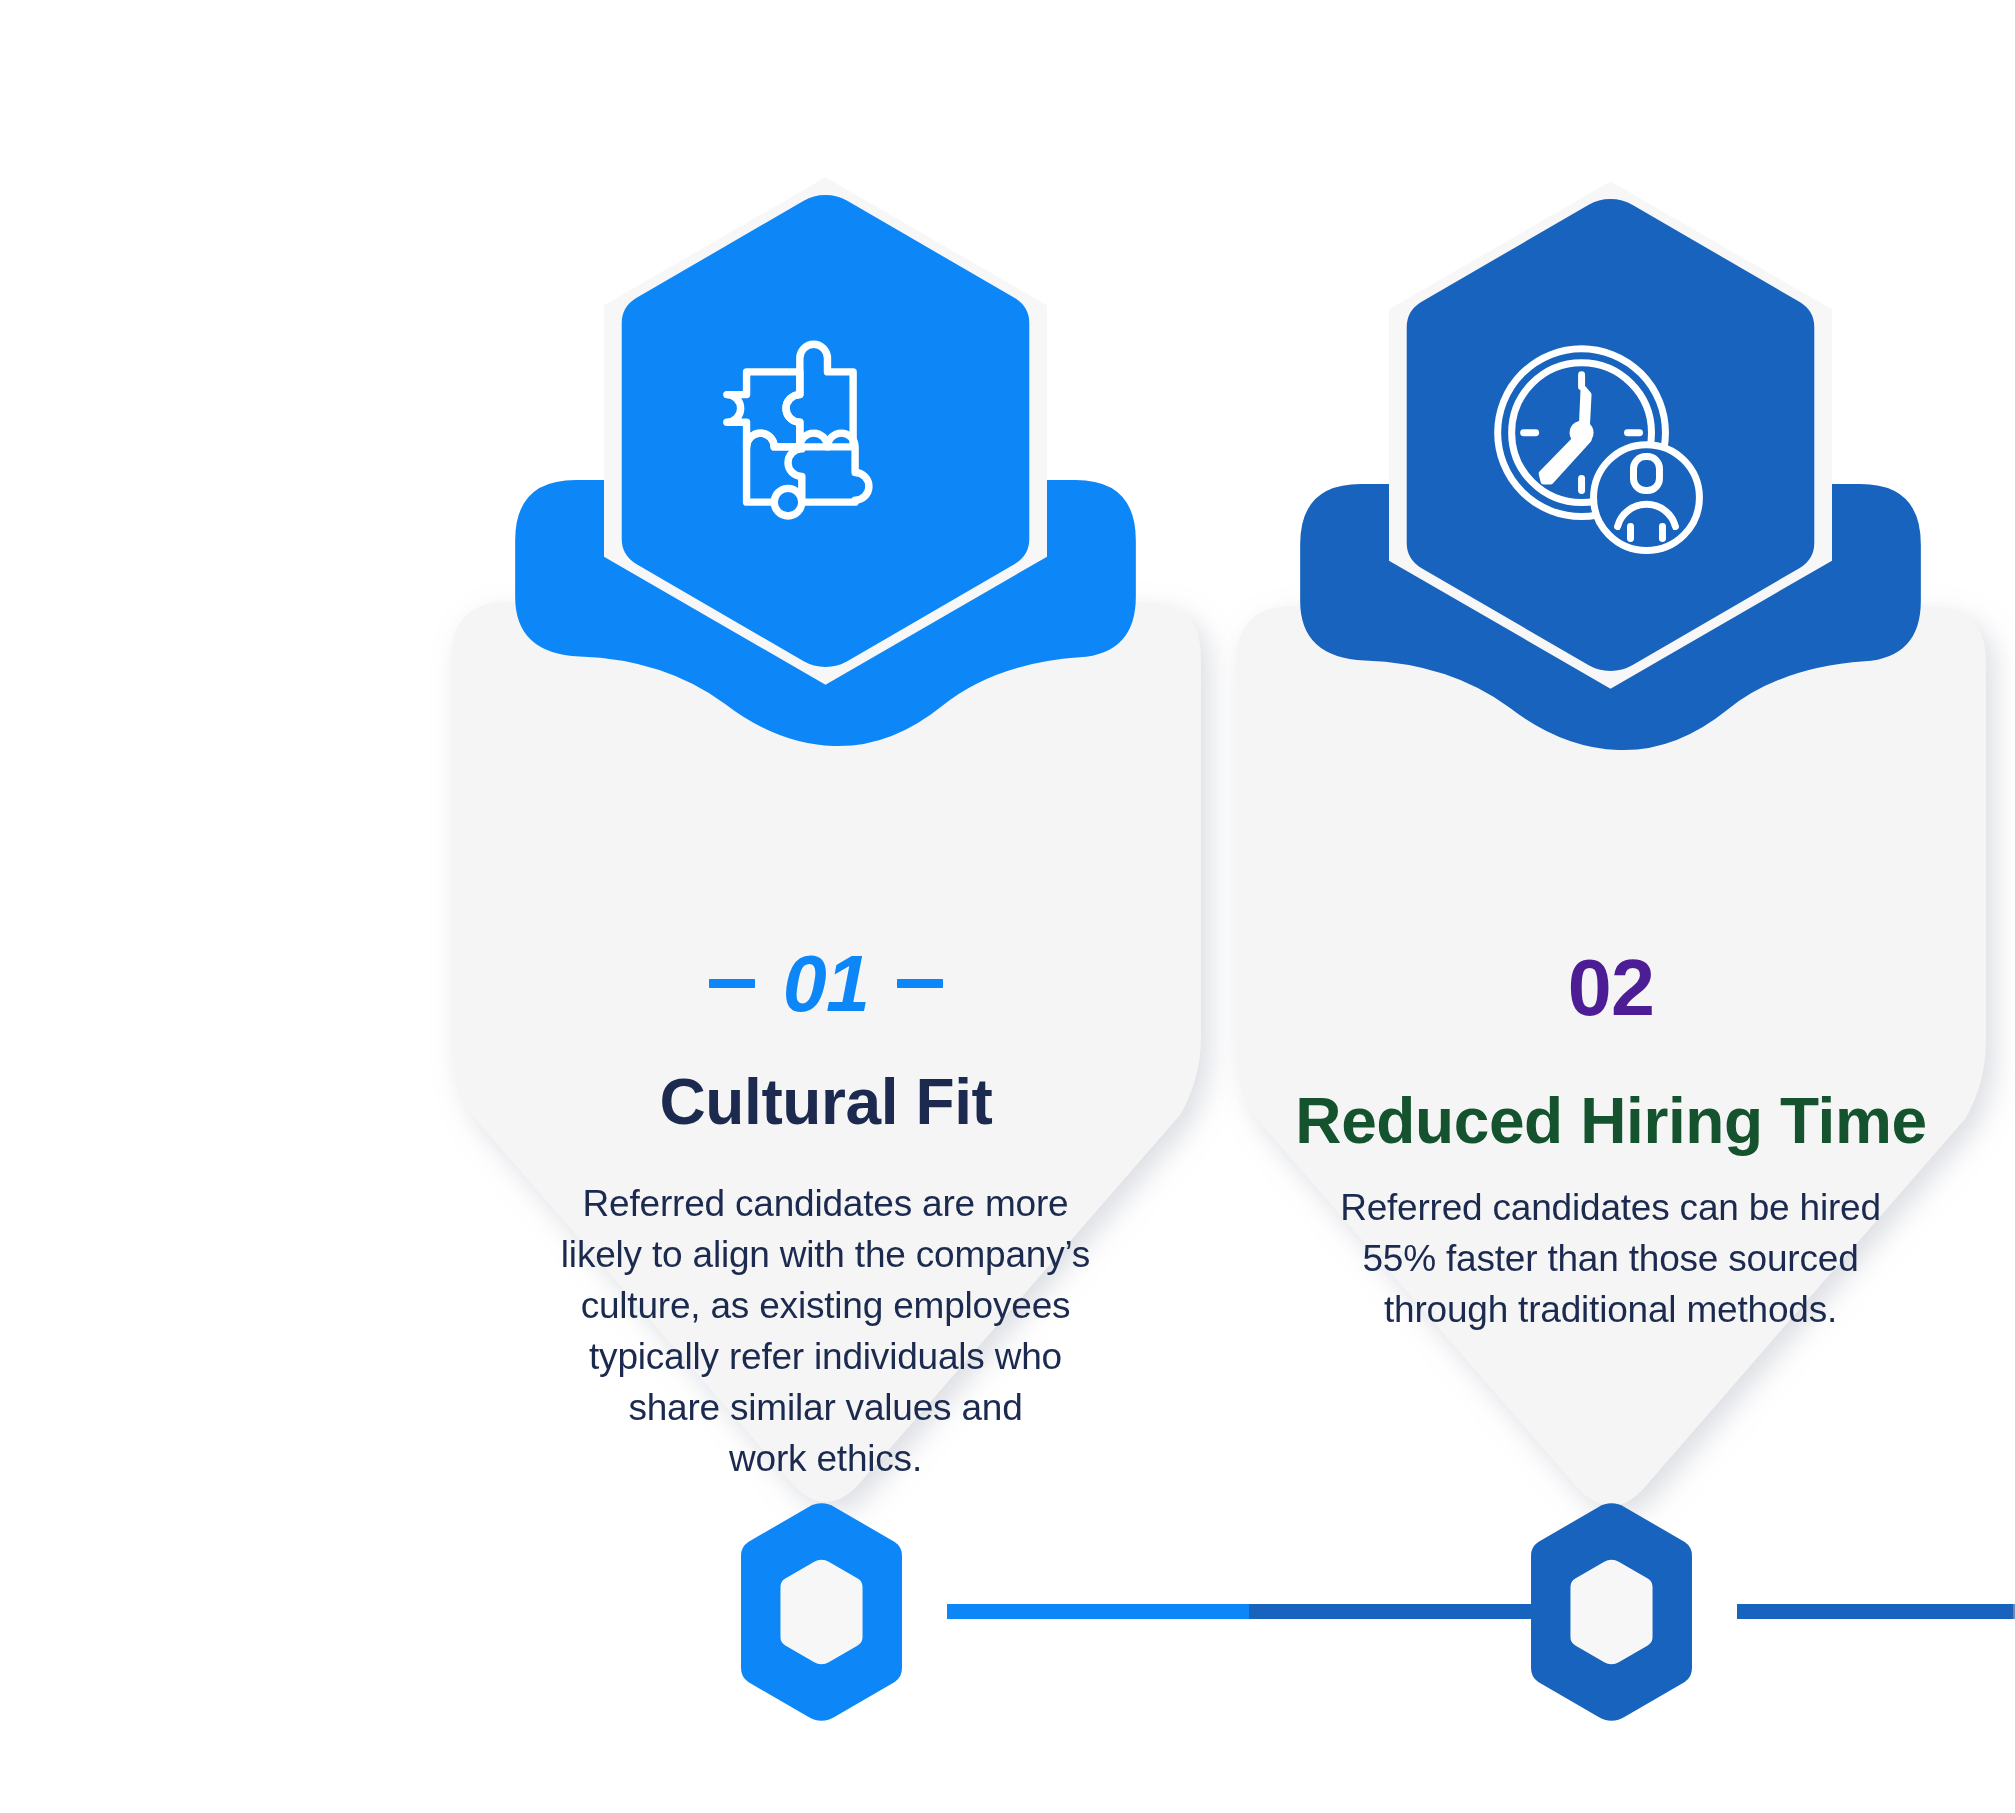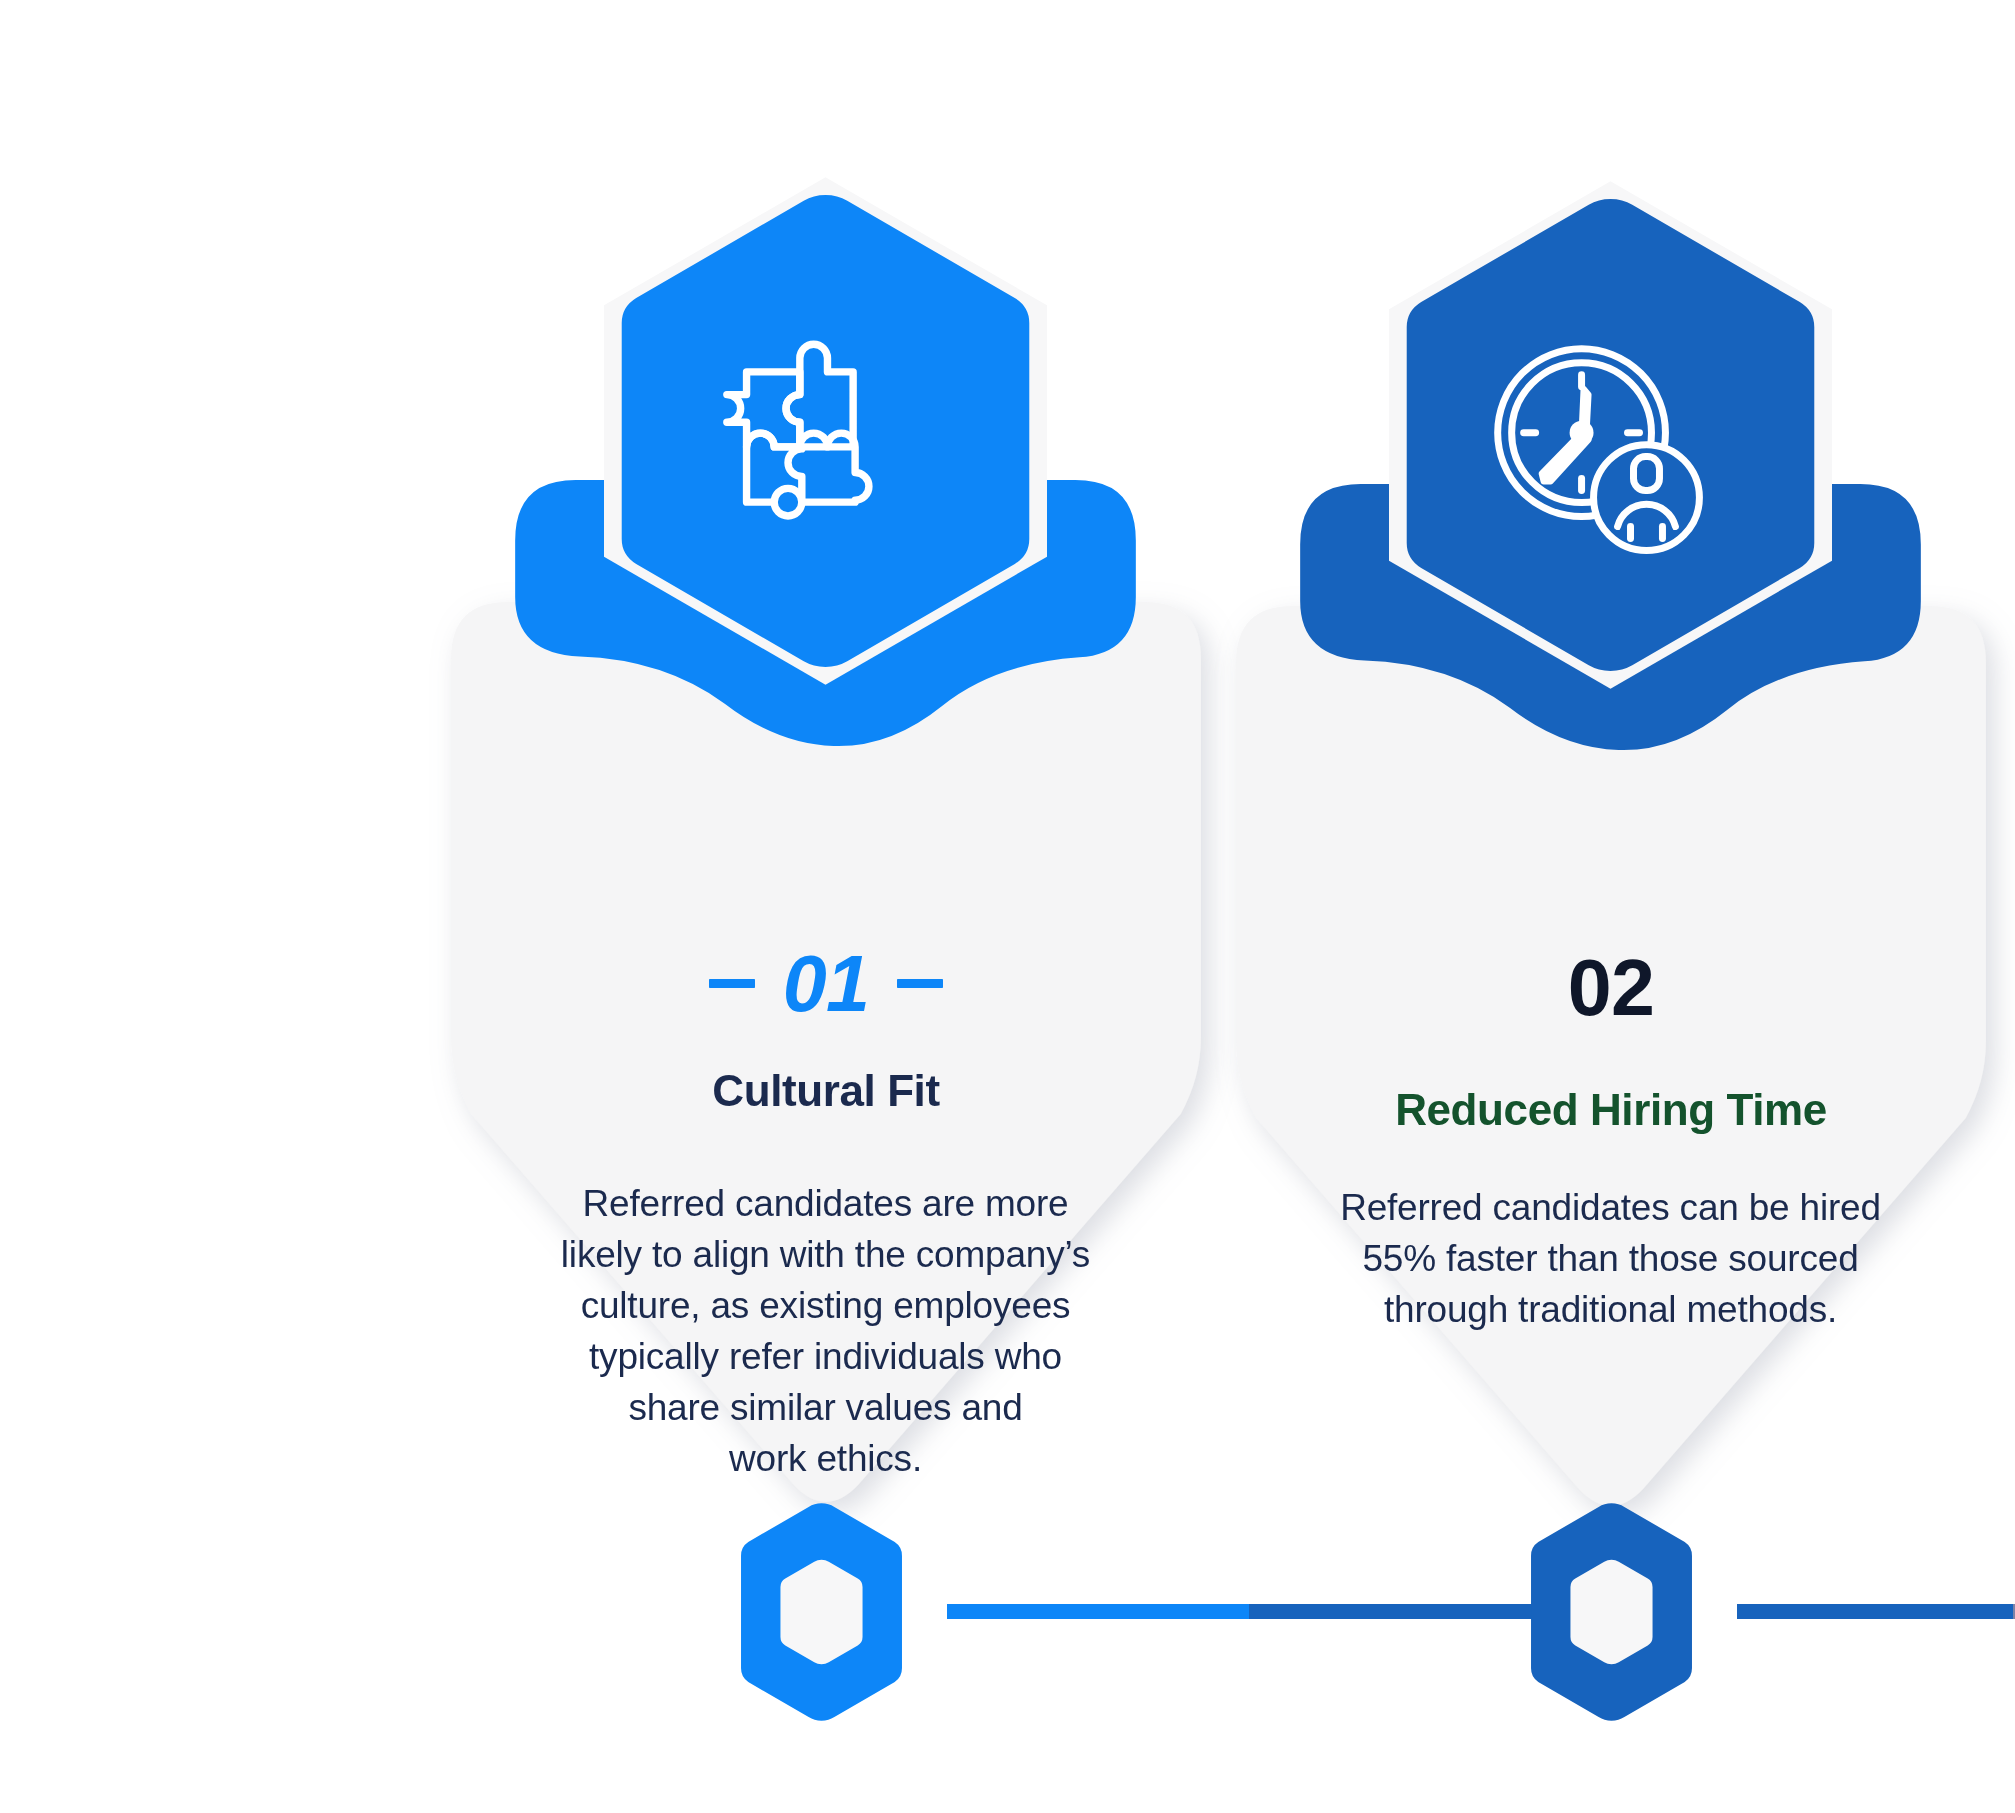--- a/index.html
+++ b/index.html
@@ -101,21 +101,21 @@
     line-height: 1;
     letter-spacing: -0.8px;
     font-family: "Liberation Sans", sans-serif;
   }
 
   .card-title {
     position: absolute;
     left: 0;
     width: 750px;
     top: 465px;
-    font-size: 44px;
+    font-size: 64px;
     font-weight: 700;
     color: #1b2a4e;
     letter-spacing: -0.4px;
     line-height: 1.1;
   }
   .u2 .card-title { top: 480px; }
 
   .card-desc {
     position: absolute;
     left: 54px;
@@ -234,21 +234,21 @@
           <path d="M 128,186 a 30,30 0 0 1 58,0"></path>
           <rect x="144" y="116" width="26" height="34" rx="12"></rect>
           <line x1="141" y1="186" x2="141" y2="198"></line>
           <line x1="173" y1="186" x2="173" y2="198"></line>
         </g>
       </svg>
 
       <div class="card-text">
         <div class="num-row">
           <span class="num-dash hidden" style="background: rgb(23, 99, 189);"></span>
-          <span class="num-val" style="color: #0f172a;">02</span>
+          <span class="num-val" style="color: #4c1d95;">02</span>
           <span class="num-dash hidden" style="background: rgb(23, 99, 189);"></span>
         </div>
         <div class="card-title" style="color: #14532d;">Reduced Hiring Time</div>
         <div class="card-desc" style="color: rgb(27, 42, 78);">Referred candidates can be hired
 55% faster than those sourced
 through traditional methods.</div>
       </div>
     </div>
 
   </div>

